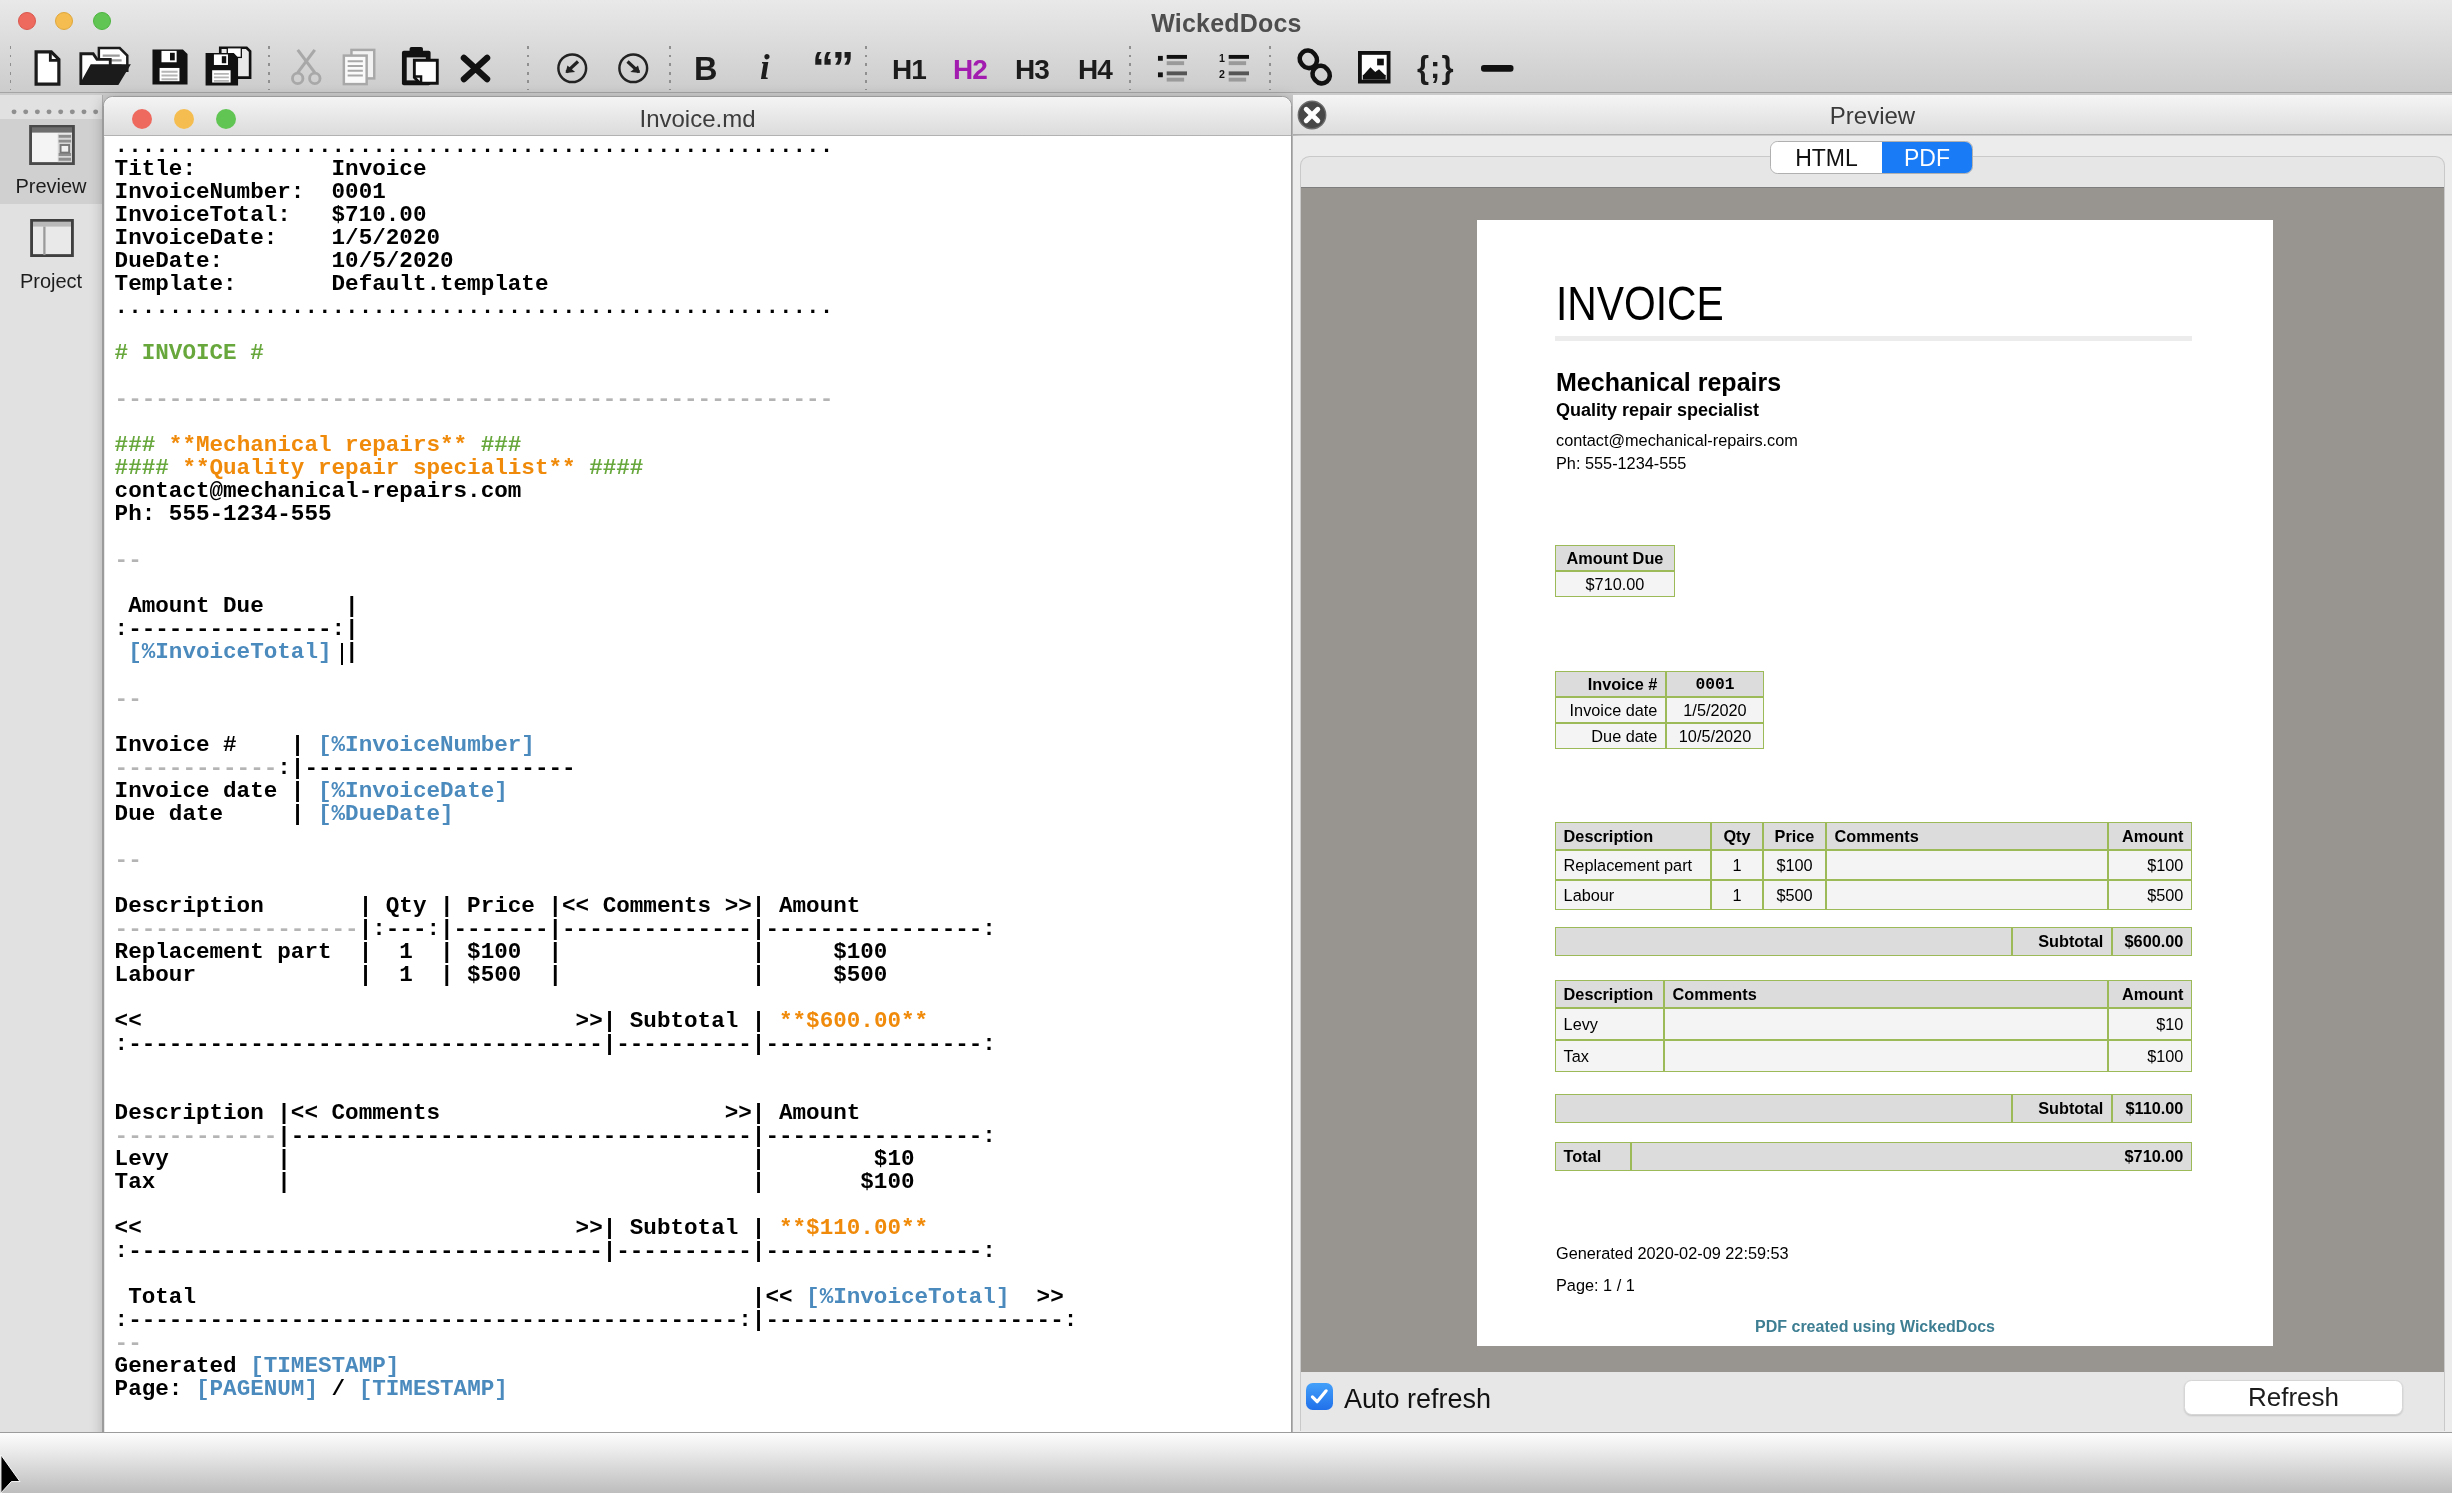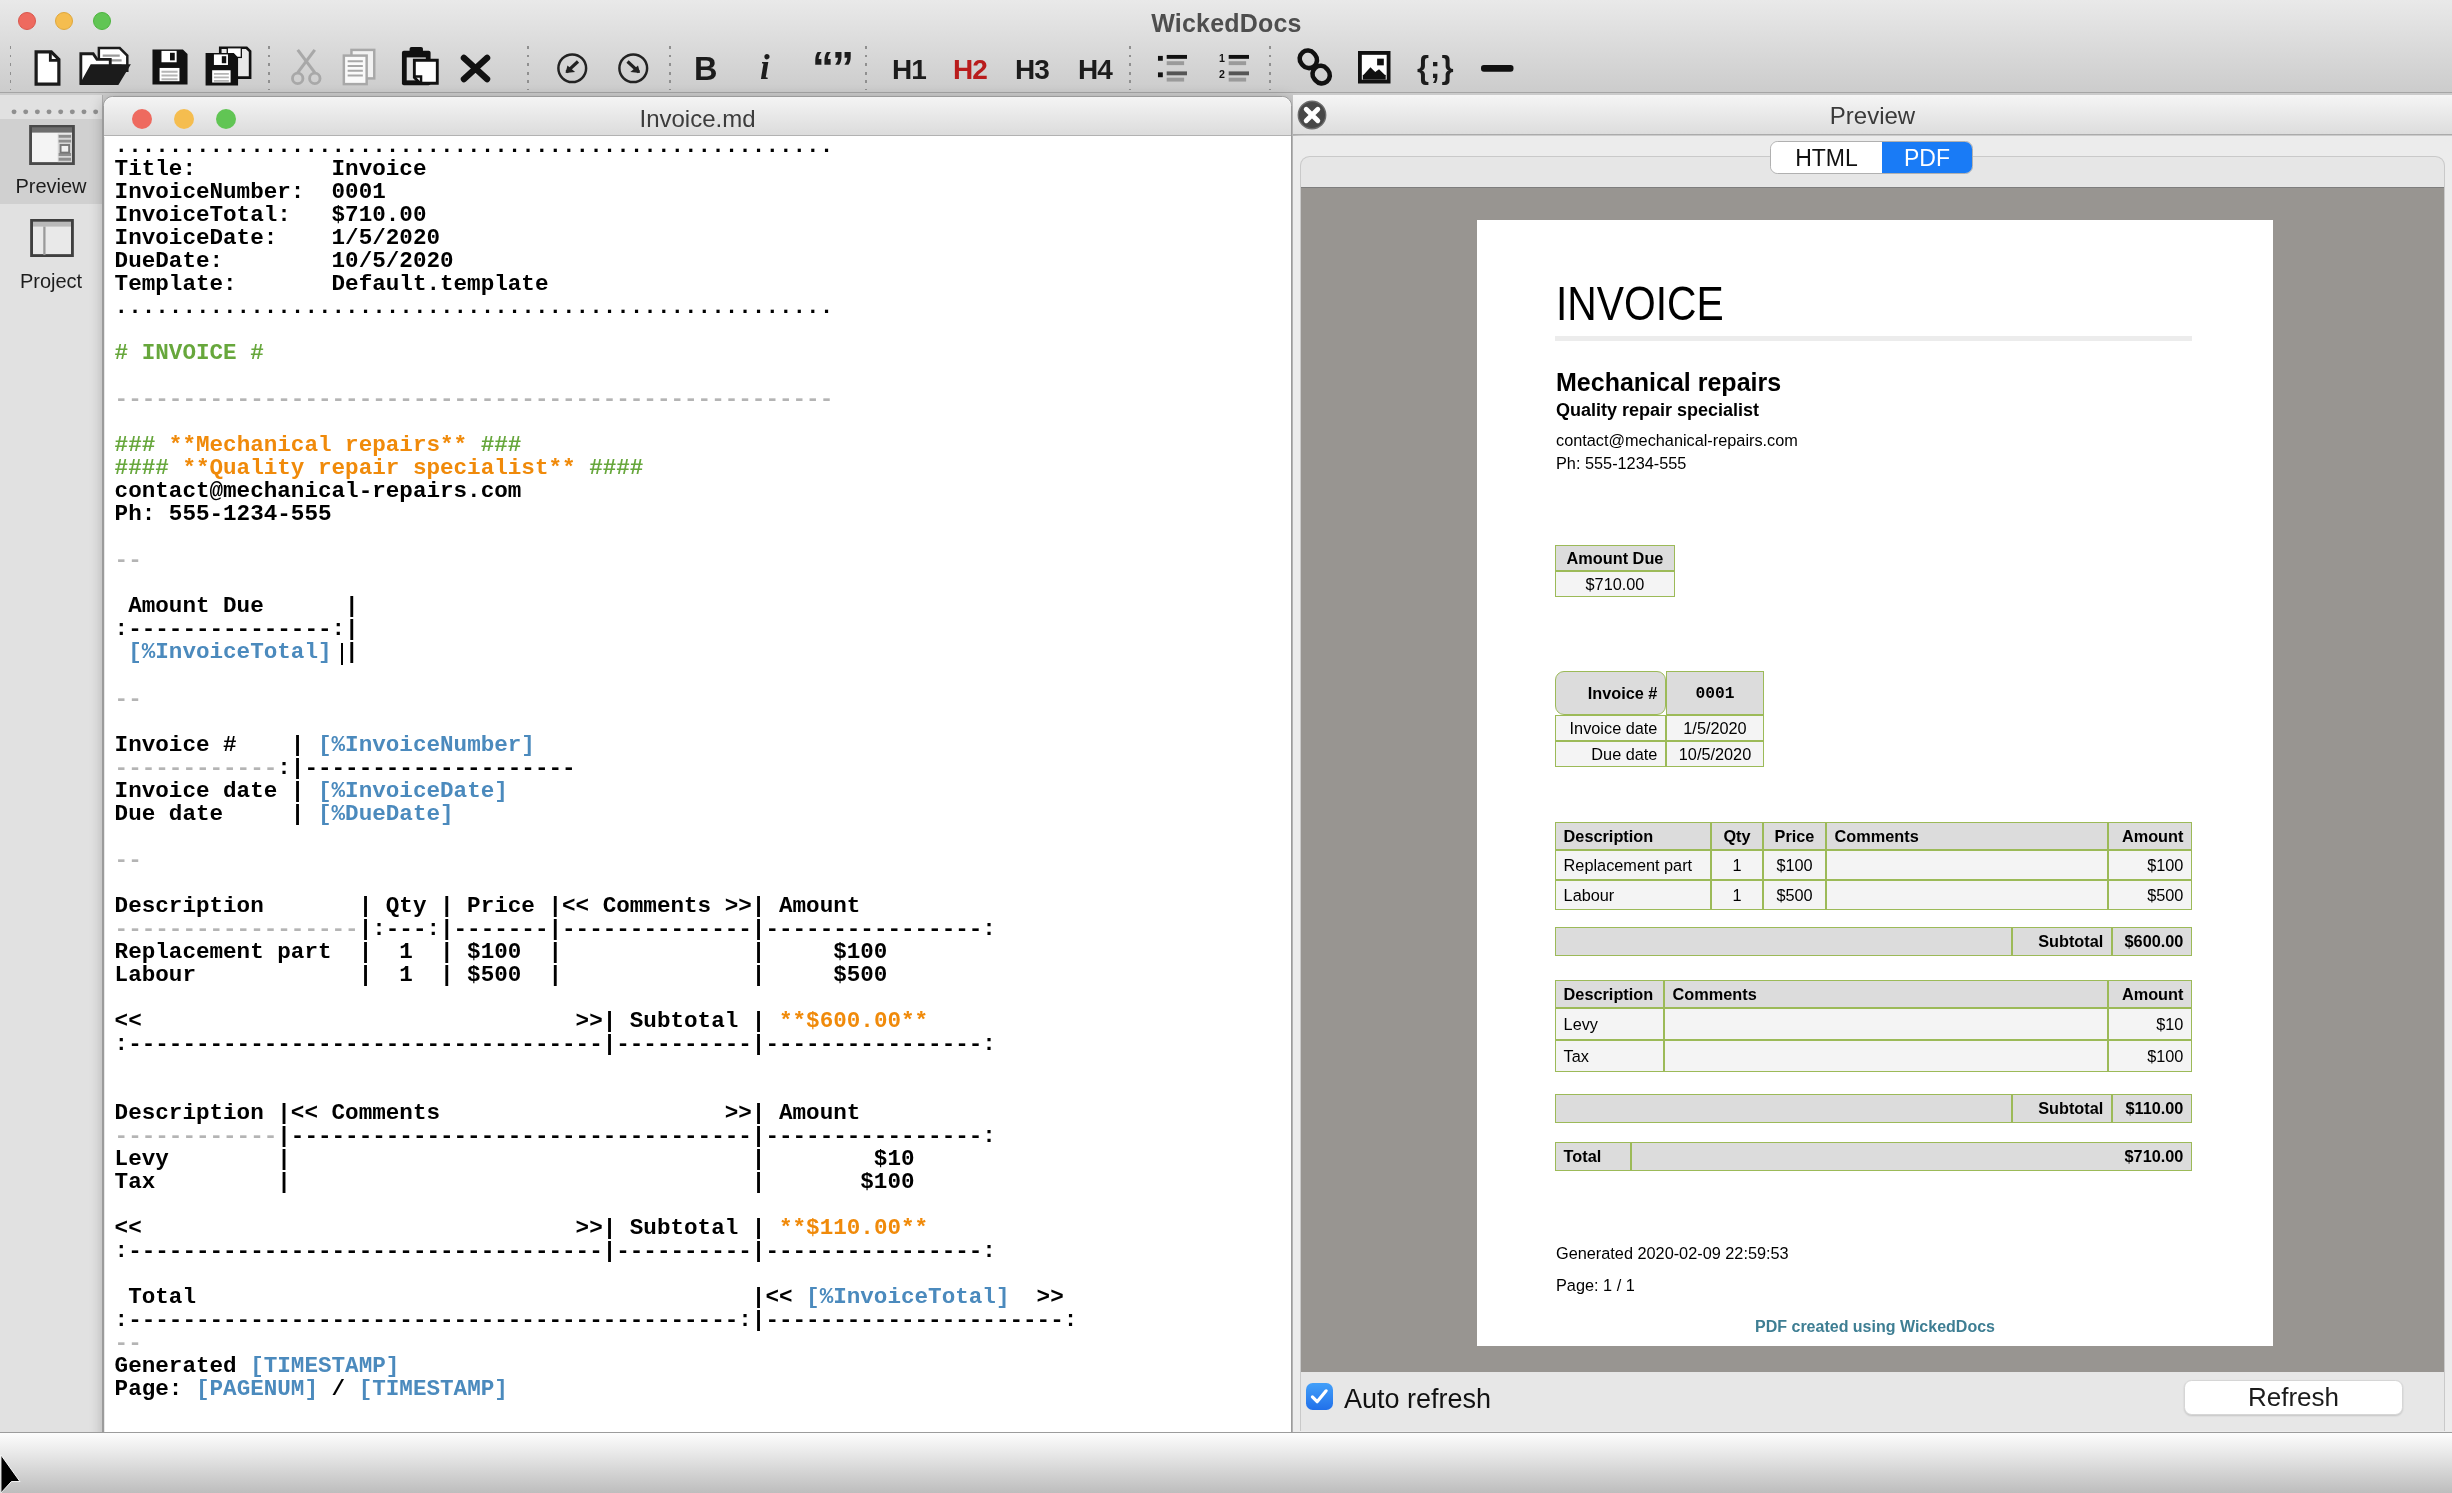--- a/index.html
+++ b/index.html
@@ -162,21 +162,21 @@
     </svg>
 <svg class="abs" style="left:617px;top:52px;" width="32.5" height="32.5" viewBox="0 0 34 34">
       <circle cx="17" cy="17" r="14.5" fill="none" stroke="#222" stroke-width="2.6"></circle>
       <path d="M11 10 L23 21" stroke="#222" stroke-width="3.4"></path>
       <path d="M24 22 l-10 -1 l8 -7 z" fill="#222"></path>
     </svg>
 <div class="abs" style="left:694px;top:51px;font-size:32.5px;font-weight:bold;color:#1c1c1c;letter-spacing:0;font-family:'Liberation Sans',sans-serif;">B</div>
 <div class="abs" style="left:760px;top:48px;font-size:35px;font-weight:bold;font-style:italic;color:#1c1c1c;font-family:'Liberation Serif',serif;">i</div>
 <div class="abs" style="left:812px;top:43px;font-size:44px;font-weight:bold;color:#1c1c1c;letter-spacing:-1.9px;font-family:'Liberation Sans',sans-serif;">“”</div>
 <div class="abs" style="left:892px;top:54px;font-size:28px;font-weight:bold;color:#1c1c1c;letter-spacing:-1px;font-family:'Liberation Sans',sans-serif;">H1</div>
-<div class="abs" style="left:953px;top:54px;font-size:28px;font-weight:bold;color:#b91c1c;letter-spacing:-1px;font-family:'Liberation Sans',sans-serif;">H2</div>
+<div class="abs" style="left:953px;top:54px;font-size:28px;font-weight:bold;color:#a21caf;letter-spacing:-1px;font-family:'Liberation Sans',sans-serif;">H2</div>
 <div class="abs" style="left:1015px;top:54px;font-size:28px;font-weight:bold;color:#1c1c1c;letter-spacing:-1px;font-family:'Liberation Sans',sans-serif;">H3</div>
 <div class="abs" style="left:1078px;top:54px;font-size:28px;font-weight:bold;color:#1c1c1c;letter-spacing:-1px;font-family:'Liberation Sans',sans-serif;">H4</div>
 <svg class="abs" style="left:1157px;top:53px;" width="31" height="31" viewBox="0 0 32 32">
       <rect x="1" y="3" width="5" height="5" fill="#111"></rect>
       <path d="M10 4 h21" stroke="#111" stroke-width="4"></path>
       <path d="M10 10.5 h18" stroke="#9a9a9a" stroke-width="4"></path>
       <rect x="1" y="20" width="5" height="5" fill="#111"></rect>
       <path d="M10 21 h21" stroke="#555" stroke-width="4"></path>
       <path d="M10 27.5 h18" stroke="#9a9a9a" stroke-width="4"></path>
     </svg>
@@ -345,21 +345,21 @@
         </tr>
       </tbody>
     </table>
 <table class="pv" style="left:1555px;top:671px;width:209px;">
       <colgroup>
         <col style="width:111px;">
         <col style="width:98px;">
       </colgroup>
       <tbody>
         <tr>
-          <td class="hd rgt" style="height:44px;border-radius:9px;">Invoice #</td>
+          <td class="hd rgt" style="height:26px;">Invoice #</td>
           <td class="hd ctr" style="height:26px;font-family:Liberation Mono, monospace;">0001</td>
         </tr>
         <tr>
           <td class="lt rgt" style="height:26px;">Invoice date</td>
           <td class="lt ctr" style="height:26px;">1/5/2020</td>
         </tr>
         <tr>
           <td class="lt rgt" style="height:26px;">Due date</td>
           <td class="lt ctr" style="height:26px;">10/5/2020</td>
         </tr>

